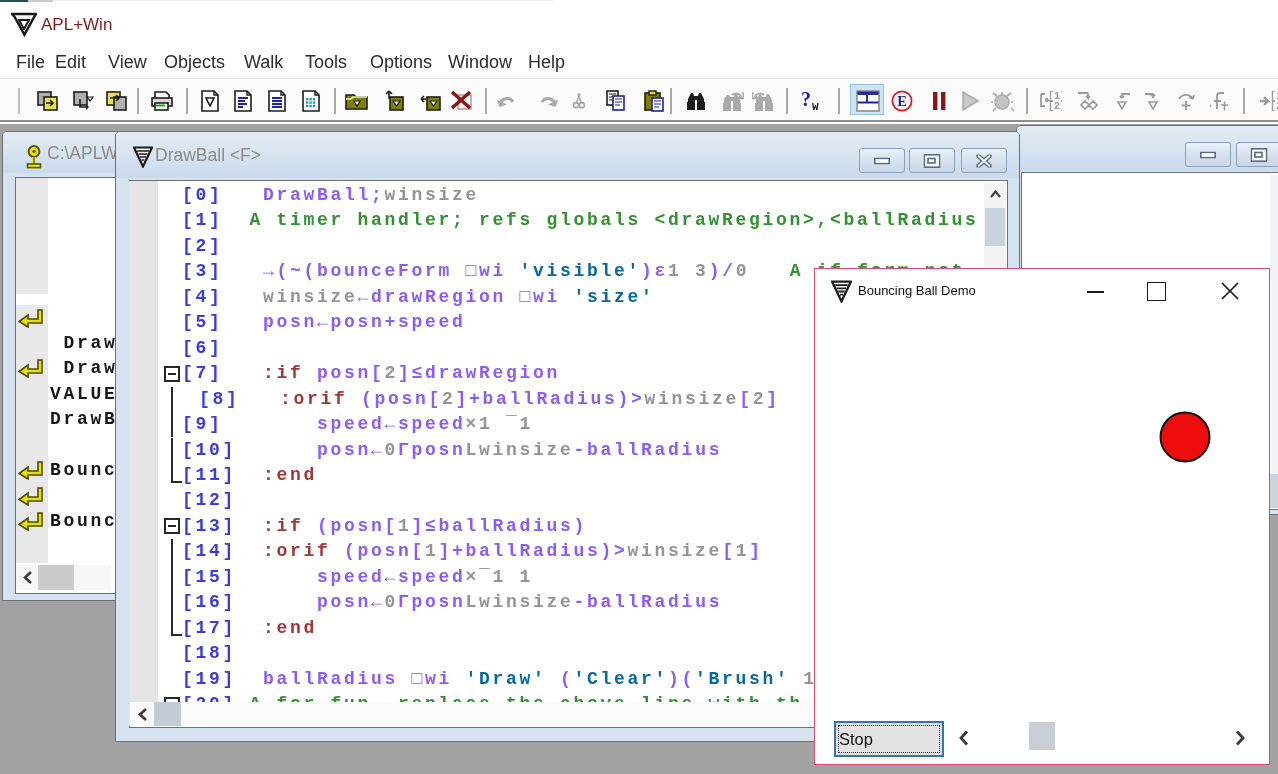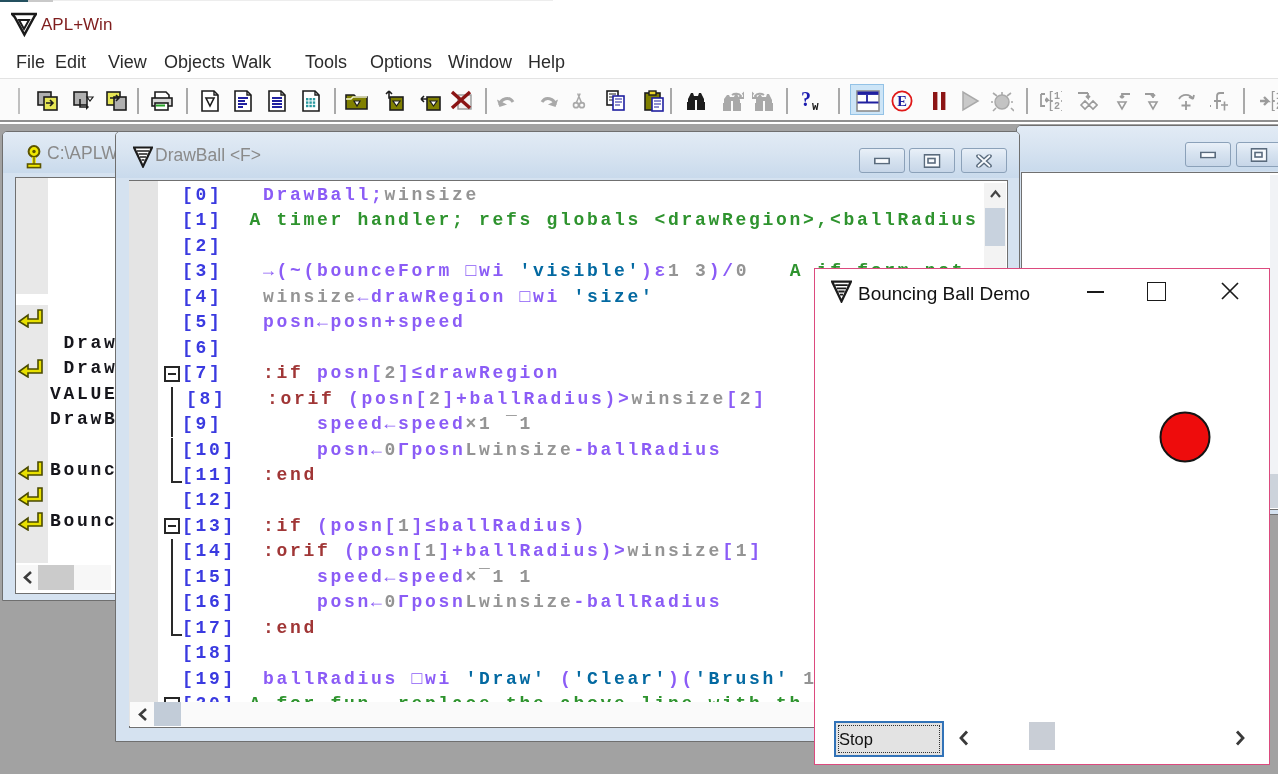--- a/index.html
+++ b/index.html
@@ -30,39 +30,39 @@
 .retarr{position:absolute}
 .fbox{position:absolute;width:16px;height:16px;border:2px solid #262626;background:#fff}
 .fm{position:absolute;left:2px;top:5px;width:8px;height:2px;background:#262626}
 .fv{position:absolute;width:2px;background:#2a2a2a}
 .fh{position:absolute;height:2px;background:#2a2a2a}
 
 .sbtrack{position:absolute;background:#f7f7f7}
 .sbthumb{position:absolute;background:#c5cdd8}
 
 #ballwin{position:absolute;left:814px;top:268px;width:456px;height:497px;background:#fff;border:1.8px solid #dc4a7e}
-#ballwin .wtitle{position:absolute;left:43px;top:14px;font-size:19px;color:#111}
+#ballwin .wtitle{position:absolute;left:43px;top:14px;font-size:13px;color:#111}
 </style></head>
 <body>
 
 <div class="abs" style="left:0;top:0;width:28px;height:2px;background:#24505f"></div>
 <div class="abs" style="left:28px;top:0;width:25px;height:2px;background:#c9c9c9"></div>
 <div class="abs" style="left:53px;top:0;width:500px;height:1px;background:#ededed"></div>
 
 <svg class="abs" style="left:11px;top:12px" width="26" height="26" viewBox="0 0 26 26">
  <path d="M1 2 h24 l-2 3.2 -9.6 17.5 -9.6-17.5 z" fill="#fff" stroke="#1a1a1a" stroke-width="2.4"></path>
  <path d="M8 8 h10 l-5 9 z" fill="#fff" stroke="#1a1a1a" stroke-width="2"></path>
 </svg>
 <div id="ttxt">APL+Win</div>
 
 <div class="mi" style="left:16px">File</div>
 <div class="mi" style="left:55px">Edit</div>
 <div class="mi" style="left:108px">View</div>
 <div class="mi" style="left:164px">Objects</div>
-<div class="mi" style="left:232px">Walk</div>
+<div class="mi" style="left:244px">Walk</div>
 <div class="mi" style="left:305px">Tools</div>
 <div class="mi" style="left:370px">Options</div>
 <div class="mi" style="left:448px">Window</div>
 <div class="mi" style="left:528px">Help</div>
 
 <div id="toolbar">
 <div class="tsep" style="left:18px;background:#c0c0c0"></div>
 <svg class="ticon" style="left:36px;top:10px" width="24" height="24" viewBox="0 0 24 24">
       <rect x="2" y="3" width="13" height="13" fill="#b0b0b0" stroke="#1d1d1d" stroke-width="1.6"></rect>
       <rect x="8" y="8" width="13" height="13" fill="#e6e655" stroke="#1d1d1d" stroke-width="1.6"></rect>
@@ -331,21 +331,21 @@
 <div class="abs" style="left:129px;top:181px;width:29px;height:545px;background:#e4e4e4"></div>
 <div class="abs" style="left:158px;top:181px;width:847px;height:520px;background:#fff"></div>
 <div class="crow" style="left:182px;top:183.0px"><i class="b">[0]</i><i class="k">   DrawBall</i><i class="k">;</i><i class="g">winsize</i></div>
 <div class="crow" style="left:182px;top:208.4px"><i class="b">[1]</i><i class="c">  A timer handler; refs globals &lt;drawRegion&gt;,&lt;ballRadius</i></div>
 <div class="crow" style="left:182px;top:233.9px"><i class="b">[2]</i></div>
 <div class="crow" style="left:182px;top:259.4px"><i class="b">[3]</i><i class="k">   →(~(bounceForm □wi </i><i class="s">'visible'</i><i class="k">)ε</i><i class="g">1 3</i><i class="k">)/</i><i class="g">0</i><i class="c">   A if form not</i></div>
 <div class="crow" style="left:182px;top:284.8px"><i class="b">[4]</i><i class="k">   </i><i class="g">winsize</i><i class="k">←drawRegion □wi </i><i class="s">'size'</i></div>
 <div class="crow" style="left:182px;top:310.2px"><i class="b">[5]</i><i class="k">   posn←posn+speed</i></div>
 <div class="crow" style="left:182px;top:335.7px"><i class="b">[6]</i></div>
 <div class="crow" style="left:182px;top:361.1px"><i class="b">[7]</i><i class="k">   </i><i class="m">:if</i><i class="k"> posn[</i><i class="g">2</i><i class="k">]≤drawRegion</i></div>
-<div class="crow" style="left:186px;top:386.6px"><i class="b">[8]</i><i class="k">   </i><i class="m">:orif</i><i class="k"> (posn[</i><i class="g">2</i><i class="k">]+ballRadius)&gt;</i><i class="g">winsize</i><i class="k">[</i><i class="g">2</i><i class="k">]</i></div>
+<div class="crow" style="left:199px;top:386.6px"><i class="b">[8]</i><i class="k">   </i><i class="m">:orif</i><i class="k"> (posn[</i><i class="g">2</i><i class="k">]+ballRadius)&gt;</i><i class="g">winsize</i><i class="k">[</i><i class="g">2</i><i class="k">]</i></div>
 <div class="crow" style="left:182px;top:412.0px"><i class="b">[9]</i><i class="k">       speed←speed</i><i class="g">×1 ¯1</i></div>
 <div class="crow" style="left:182px;top:437.5px"><i class="b">[10]</i><i class="k">      posn←</i><i class="g">0</i><i class="k">Γposn</i><i class="g">L</i><i class="g">winsize</i><i class="k">-ballRadius</i></div>
 <div class="crow" style="left:182px;top:462.9px"><i class="b">[11]</i><i class="k">  </i><i class="m">:end</i></div>
 <div class="crow" style="left:182px;top:488.4px"><i class="b">[12]</i></div>
 <div class="crow" style="left:182px;top:513.8px"><i class="b">[13]</i><i class="k">  </i><i class="m">:if</i><i class="k"> (posn[</i><i class="g">1</i><i class="k">]≤ballRadius)</i></div>
 <div class="crow" style="left:182px;top:539.3px"><i class="b">[14]</i><i class="k">  </i><i class="m">:orif</i><i class="k"> (posn[</i><i class="g">1</i><i class="k">]+ballRadius)&gt;</i><i class="g">winsize</i><i class="k">[</i><i class="g">1</i><i class="k">]</i></div>
 <div class="crow" style="left:182px;top:564.8px"><i class="b">[15]</i><i class="k">      speed←speed</i><i class="g">×¯1 1</i></div>
 <div class="crow" style="left:182px;top:590.2px"><i class="b">[16]</i><i class="k">      posn←</i><i class="g">0</i><i class="k">Γposn</i><i class="g">L</i><i class="g">winsize</i><i class="k">-ballRadius</i></div>
 <div class="crow" style="left:182px;top:615.6px"><i class="b">[17]</i><i class="k">  </i><i class="m">:end</i></div>
 <div class="crow" style="left:182px;top:641.1px"><i class="b">[18]</i></div>

